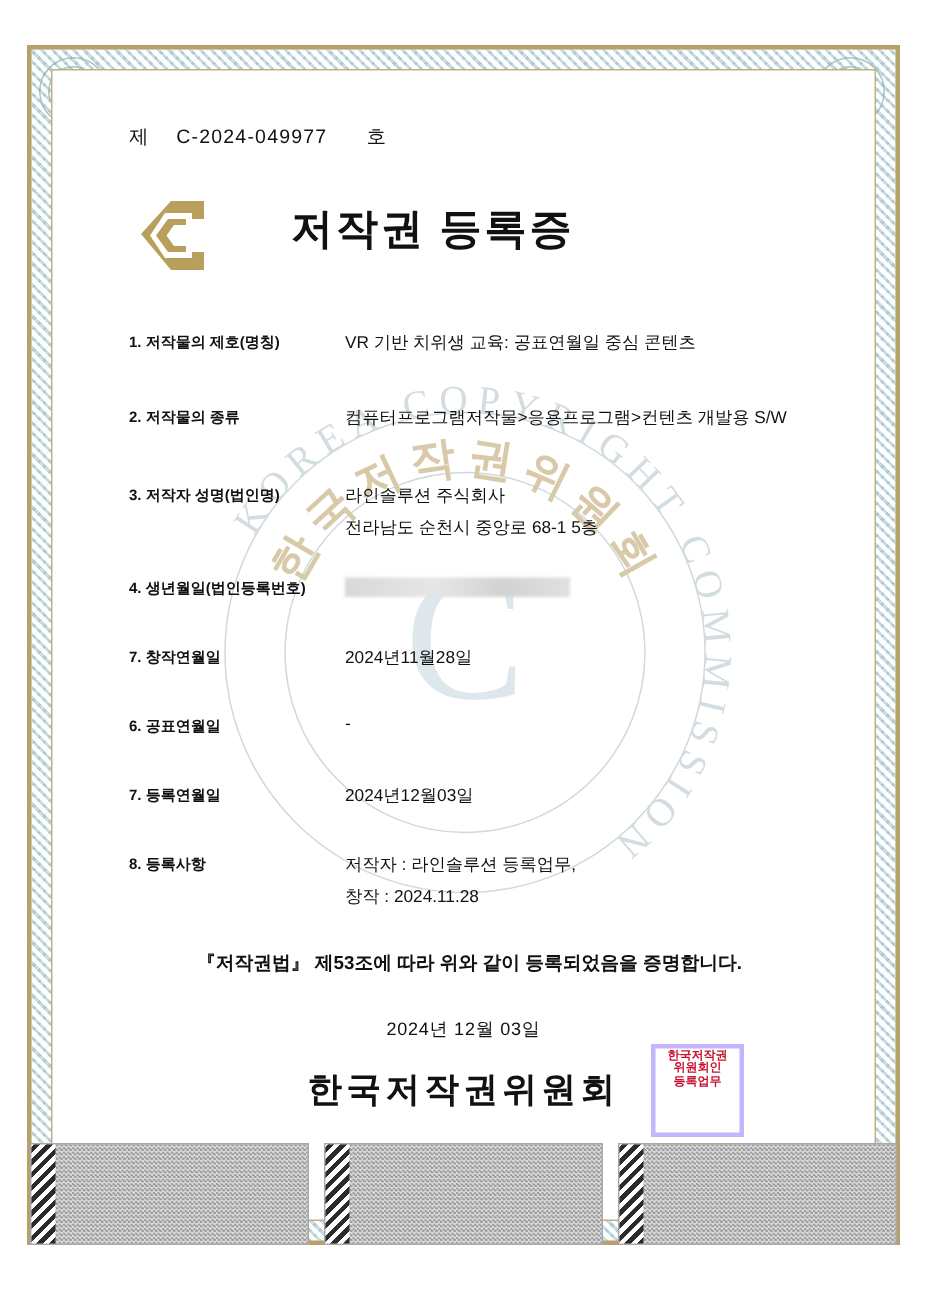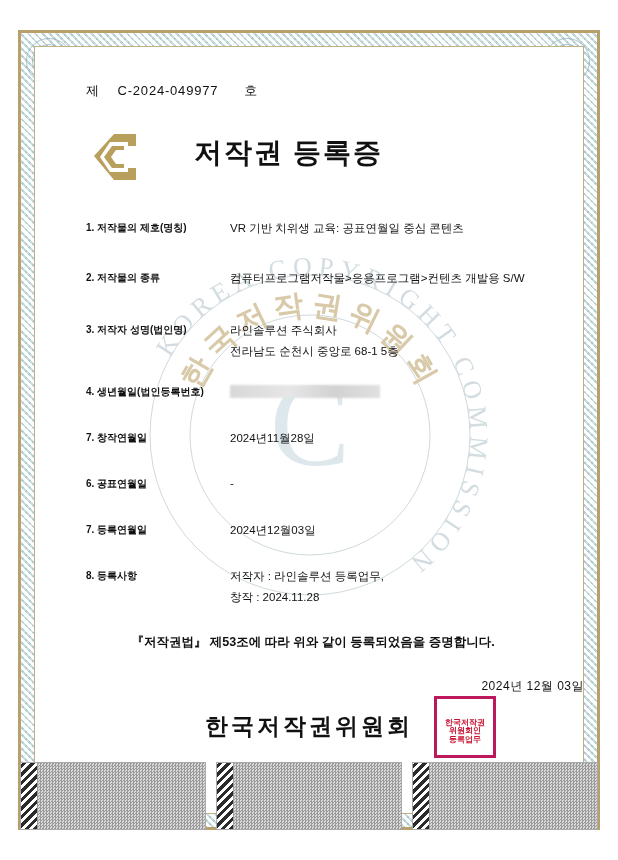--- a/index.html
+++ b/index.html
@@ -169,21 +169,21 @@
     text-align: center;
     font-size: 12.5px;
     font-weight: bold;
     color: #111;
   }
   .date-line {
     position: absolute;
     left: 0;
     top: 632px;
     width: 100%;
-    text-align: right;
+    text-align: center;
     font-size: 12px;
     color: #111;
     letter-spacing: 0.5px;
   }
   .issuer {
     position: absolute;
     left: 0;
     top: 665px;
     width: 100%;
     text-align: center;
@@ -192,26 +192,26 @@
     letter-spacing: 3px;
     color: #111;
     font-family: "Liberation Serif", serif;
   }
   .seal {
     position: absolute;
     left: 400px;
     top: 650px;
     width: 62px;
     height: 62px;
-    border: 3px solid #be185d;
+    border: 3px solid #c4b5fd;
     color: #c8102e;
     box-sizing: border-box;
     font-size: 8px;
     line-height: 1.05;
-    padding: 20px 2px;
+    padding: 1px 2px;
     text-align: center;
     font-weight: bold;
     letter-spacing: 0;
     overflow: hidden;
     font-family: "Liberation Serif", serif;
   }
   .seal .sealrow { display: block; }
 
   
   .strips {

